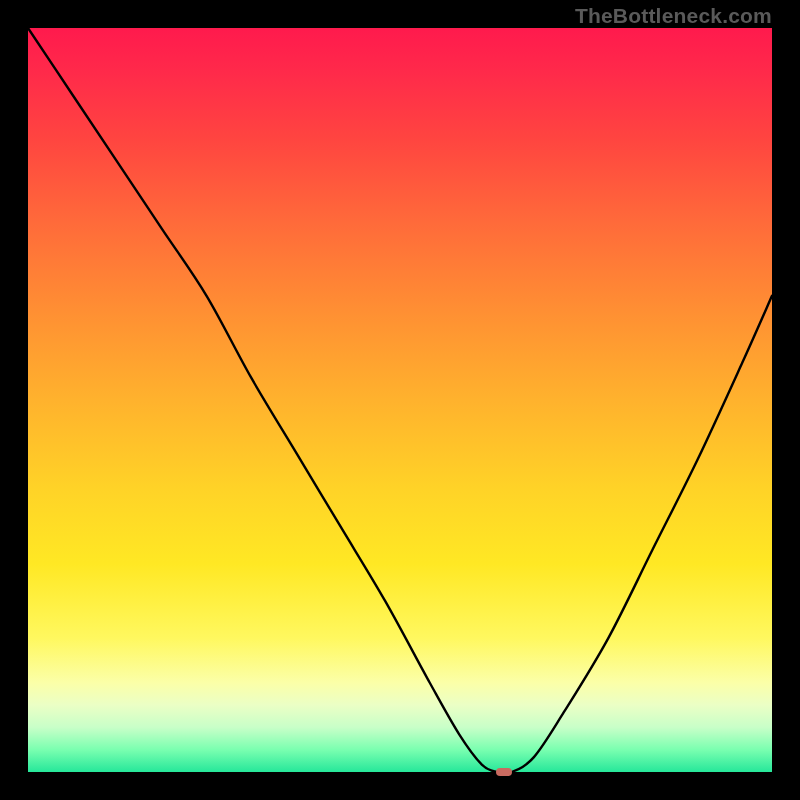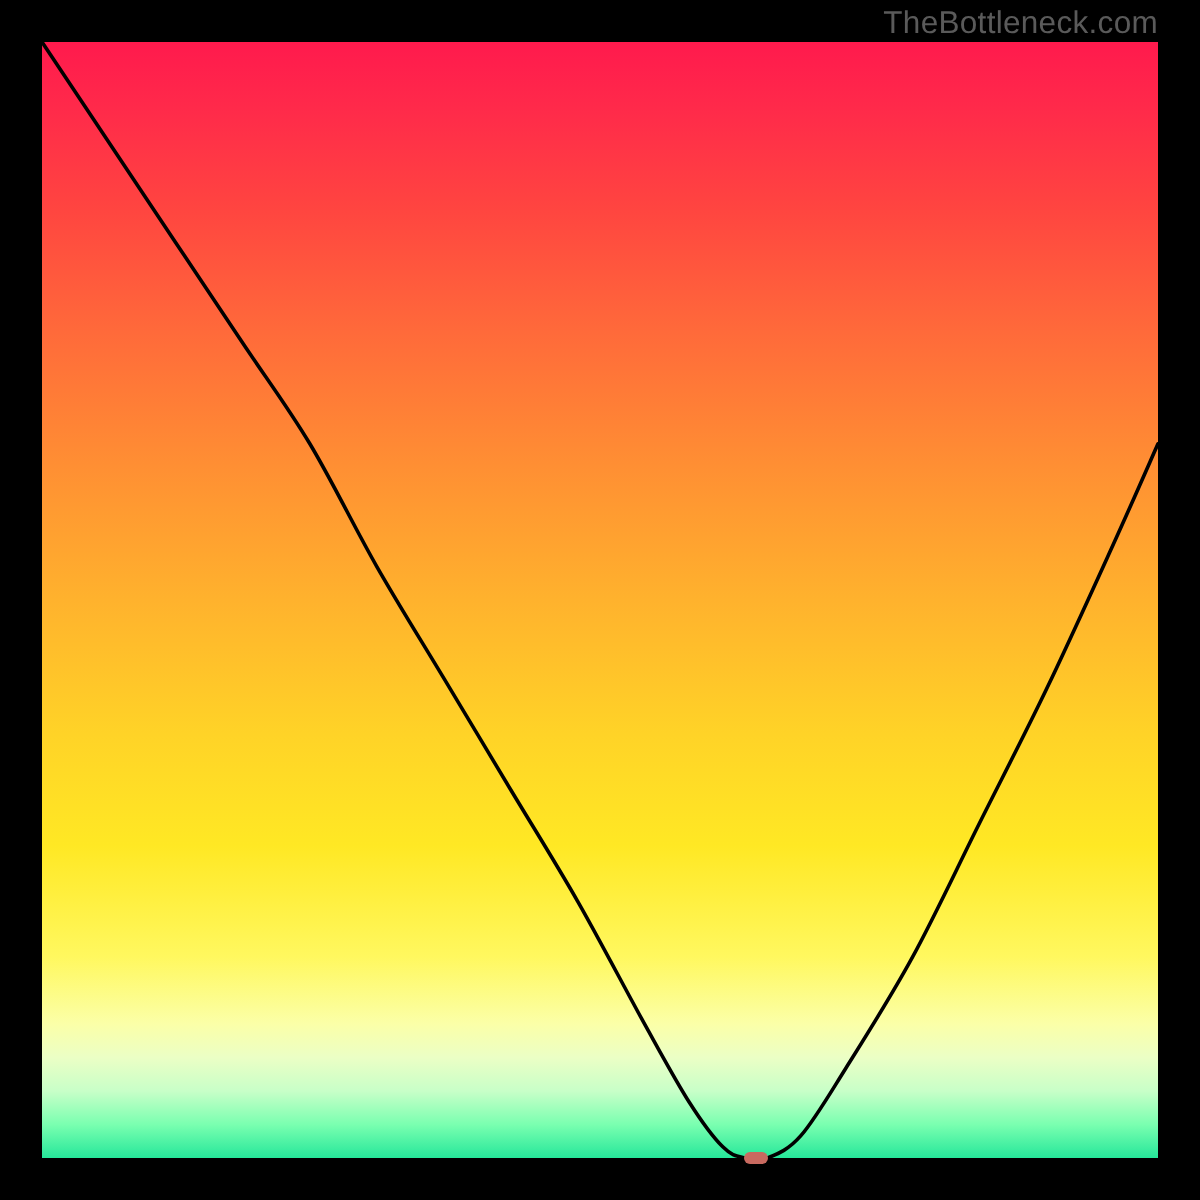--- a/index.html
+++ b/index.html
@@ -41,21 +41,21 @@
       #7affb0 97%,
       #26e79a 100%
     );
   }
   .watermark {
     position: absolute;
     top: 4px;
     right: 28px;
     color: #5a5a5a;
     font-size: 21px;
-    font-weight: 400;
+    font-weight: 700;
     letter-spacing: 0.2px;
     user-select: none;
   }
   .curve-svg {
     position: absolute;
     left: 0;
     top: 0;
     width: 744px;
     height: 744px;
     display: block;

